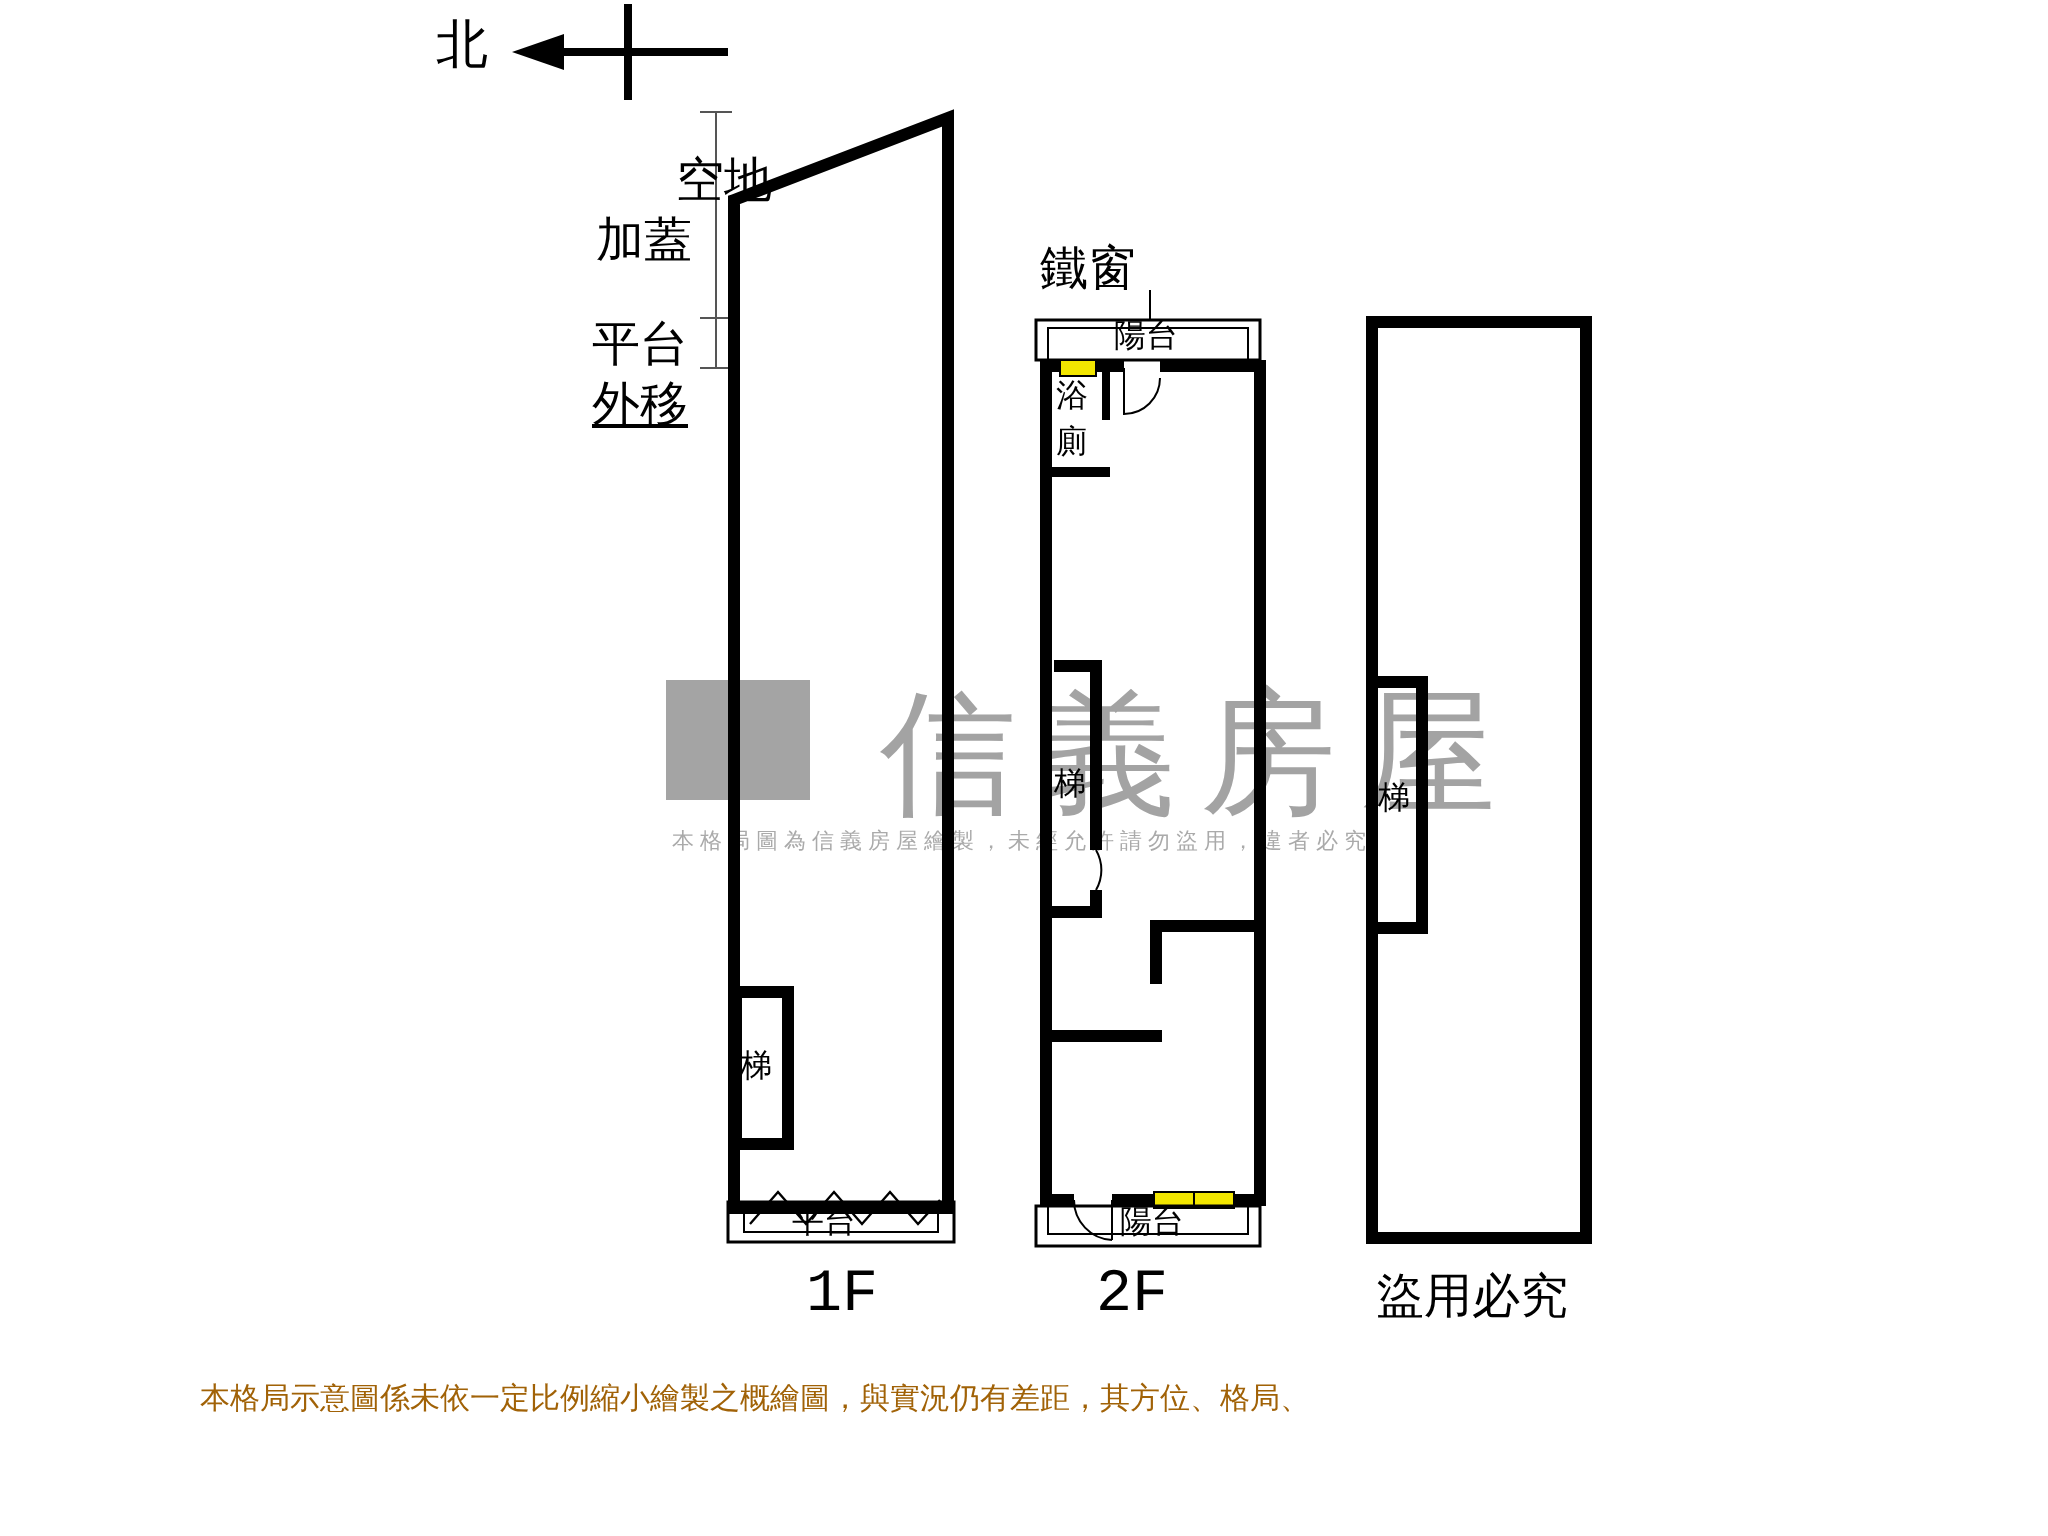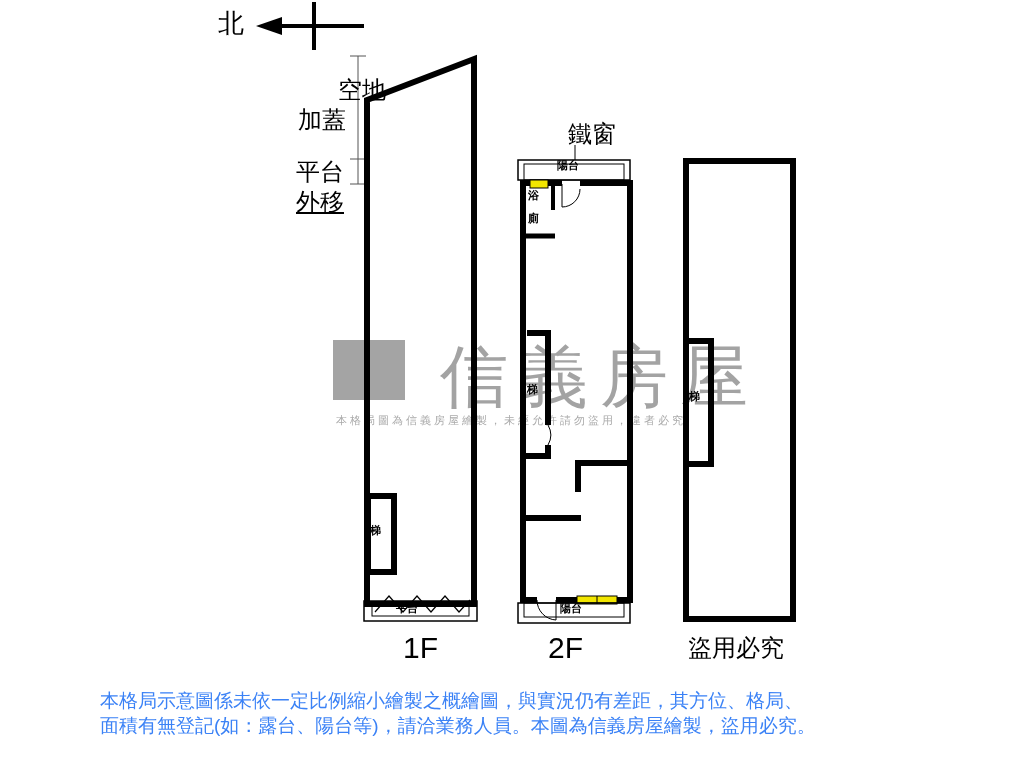--- a/index.html
+++ b/index.html
@@ -1,23 +1,23 @@
 <!DOCTYPE html>
 <html><head>
 <meta charset="utf-8">
 <style>
   html, body { margin:0; padding:0; background:#ffffff; }
   body { width:1024px; height:768px; position:relative; overflow:hidden; font-family:"DejaVu Serif", serif; }
   svg.plan { position:absolute; left:0; top:0; width:1024px; height:768px; }
   .lbl { position:absolute; color:#000; font-family:"DejaVu Serif", serif; line-height:1; white-space:nowrap; }
   .big { font-size:26px; }
   .med { font-size:24px; }
-  .sm { font-size:11px;font-weight:bold; }
-  .floor { font-size:30px; font-family:Liberation Sans, sans-serif; }
-  .note { position:absolute; left:100px; top:688px; width:840px; font-size:19px; line-height:25px; color:#3b82f6; font-family:Liberation Sans, sans-serif; }
+  .sm { font-size:16px; }
+  .floor { font-size:30px; font-family:Liberation Mono, monospace; }
+  .note { position:absolute; left:100px; top:688px; width:840px; font-size:15px; line-height:25px; color:#a16207; font-family:Liberation Serif, serif; }
   .note div { white-space:nowrap; }
   .wm-logo { position:absolute; left:333px; top:340px; width:72px; height:60px; background:#9a9a9a; opacity:0.9; }
   .wm-text { position:absolute; left:440px; top:332px; font-size:68px; color:#9a9a9a; font-family:"DejaVu Sans", sans-serif; letter-spacing:12px; opacity:0.9; }
   .wm-sub { position:absolute; left:336px; top:413px; font-size:11px; color:#aaaaaa; font-family:"DejaVu Sans", sans-serif; letter-spacing:3px; }
 </style>
 </head>
 <body>
 
 <div class="wm-logo"></div>
 <div class="wm-text">信義房屋</div>
@@ -81,32 +81,31 @@
     <rect x="686" y="341" width="25" height="123" fill="none" stroke="#000" stroke-width="6"></rect>
   </g>
 </svg>
 
 <div class="lbl big" style="left:218px;top:10px;">北</div>
 
 <div class="lbl med" style="left:298px;top:78px;margin-left:40px;">空地</div>
 <div class="lbl med" style="left:298px;top:108px;">加蓋</div>
 <div class="lbl med" style="left:296px;top:160px;">平台</div>
 <div class="lbl med" style="left:296px;top:190px;text-decoration:underline;">外移</div>
-<div class="lbl med" style="left:568px;top:122px;">鐵窗</div>
+<div class="lbl med" style="left:520px;top:122px;">鐵窗</div>
 
 <div class="lbl sm" style="left:370px;top:525px;">梯</div>
 <div class="lbl sm" style="left:396px;top:603px;">平台</div>
 <div class="lbl floor" style="left:403px;top:633px;">1F</div>
 
 <div class="lbl sm" style="left:557px;top:160px;">陽台</div>
 <div class="lbl sm" style="left:528px;top:190px;">浴</div>
 <div class="lbl sm" style="left:528px;top:213px;">廁</div>
 <div class="lbl sm" style="left:527px;top:384px;">梯</div>
 <div class="lbl sm" style="left:560px;top:603px;">陽台</div>
 <div class="lbl floor" style="left:548px;top:633px;">2F</div>
 
 <div class="lbl sm" style="left:689px;top:391px;">梯</div>
 <div class="lbl med" style="left:688px;top:636px;">盜用必究</div>
 
 <div class="note">
   <div>本格局示意圖係未依一定比例縮小繪製之概繪圖，與實況仍有差距，其方位、格局、</div>
-  <div>面積有無登記(如：露台、陽台等)，請洽業務人員。本圖為信義房屋繪製，盜用必究。</div>
 </div>
 
 </body></html>

